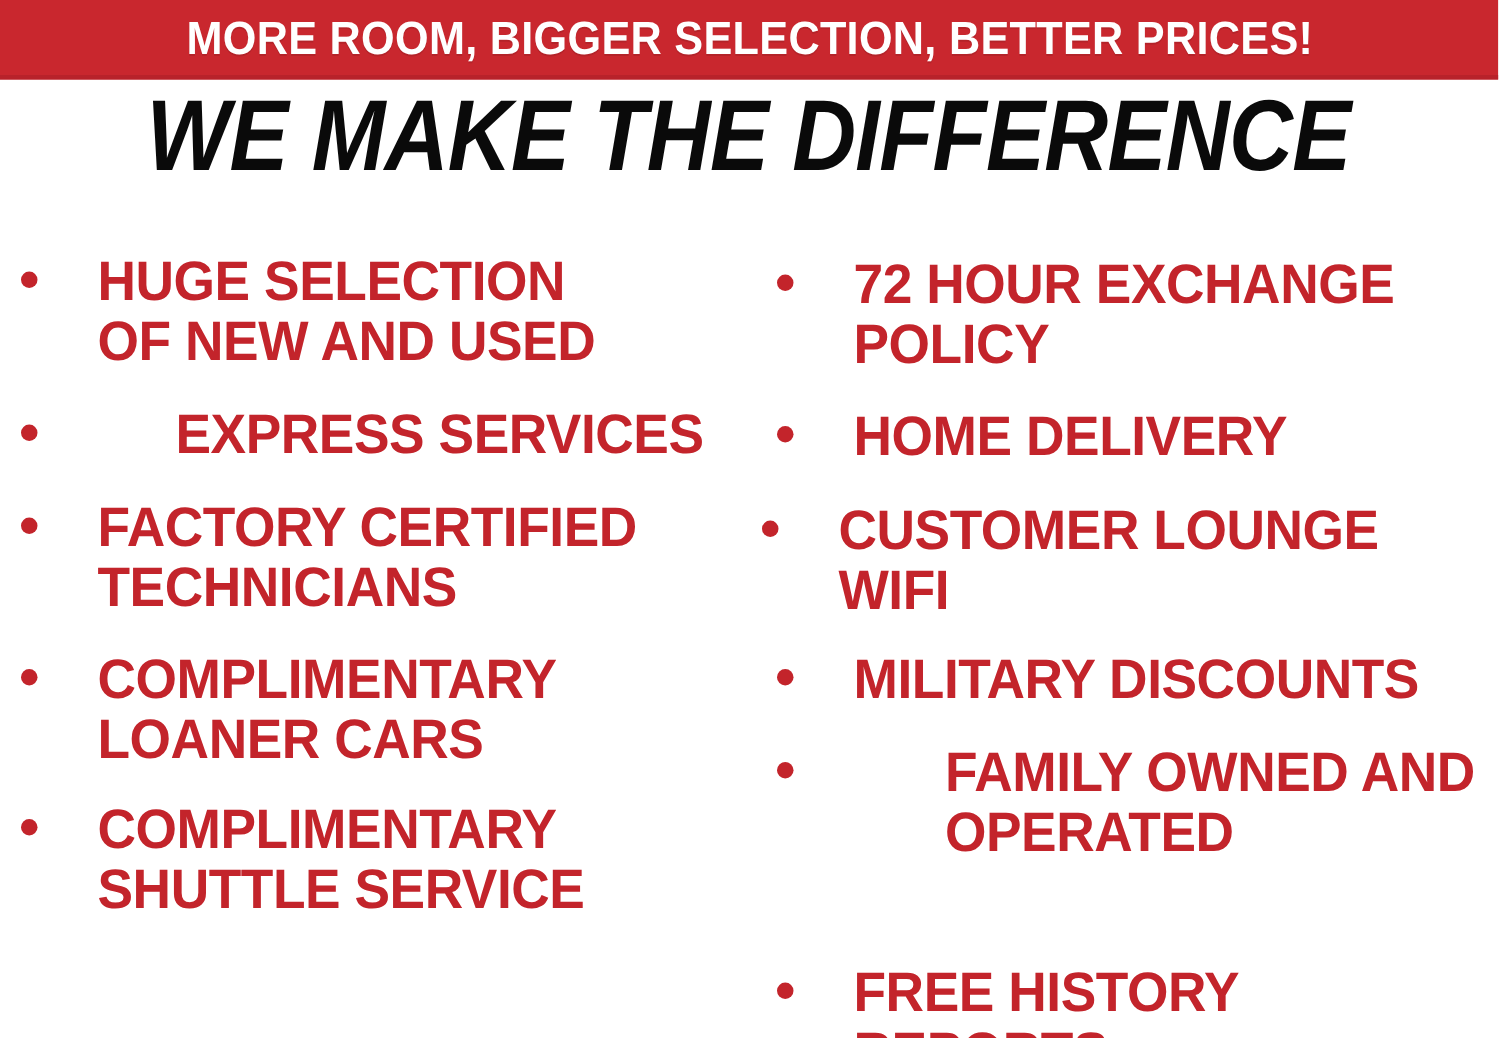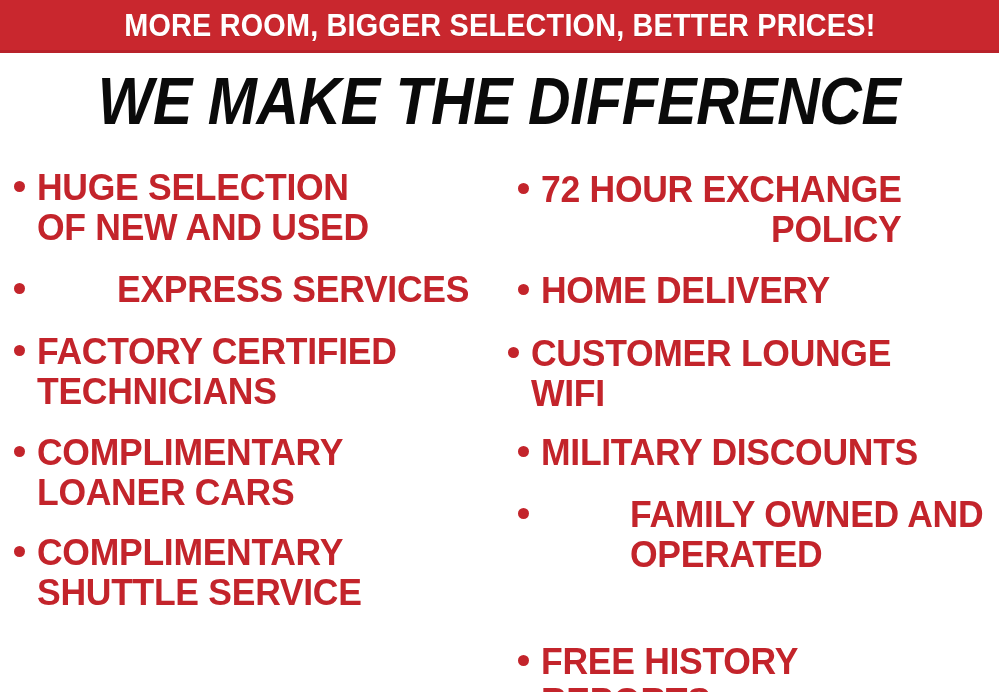--- a/index.html
+++ b/index.html
@@ -44,21 +44,21 @@
     transform: scaleX(0.93);
     transform-origin: center center;
     white-space: nowrap;
     text-shadow: 0 1px 0 rgba(0,0,0,0.10);
   }
 
   
   .headline-wrap {
     position: absolute;
     left: 0;
-    top: 60px;
+    top: 50px;
     width: 999px;
     height: 80px;
     display: flex;
     align-items: center;
     justify-content: center;
   }
   .headline {
     color: #0a0a0a;
     font-family: "Liberation Sans", sans-serif;
     font-weight: bold;
@@ -84,20 +84,21 @@
     top: 0;
   }
   .column-left  { left: 8px;   width: 490px; }
   .column-right { left: 508px; width: 491px; }
 
   .bullet-item {
     position: absolute;
     display: flex;
     align-items: flex-start;
     box-sizing: border-box;
+    gap: 28px;
   }
   .bullet-dot {
     flex: 0 0 auto;
     width: 11px;
     height: 11px;
     border-radius: 50%;
     background: #c3242b;
     margin-top: 13px;
     margin-right: 12px;
   }
@@ -156,21 +157,21 @@
       <div class="bullet-item" style="top:383px; left:6px;  width:470px;">
         <span class="bullet-dot"></span>
         <span class="bullet-text">COMPLIMENTARY
 SHUTTLE SERVICE</span>
       </div>
 
     </div>
 
     <div class="column column-right">
 
-      <div class="bullet-item" style="top:20px;  left:10px; width:480px;text-align:right;">
+      <div class="bullet-item" style="top:20px;  left:10px; width:480px;">
         <span class="bullet-dot"></span>
         <span class="bullet-text">72 HOUR EXCHANGE
 POLICY</span>
       </div>
 
       <div class="bullet-item" style="top:121px; left:10px; width:480px;">
         <span class="bullet-dot"></span>
         <span class="bullet-text">HOME DELIVERY</span>
       </div>
 

